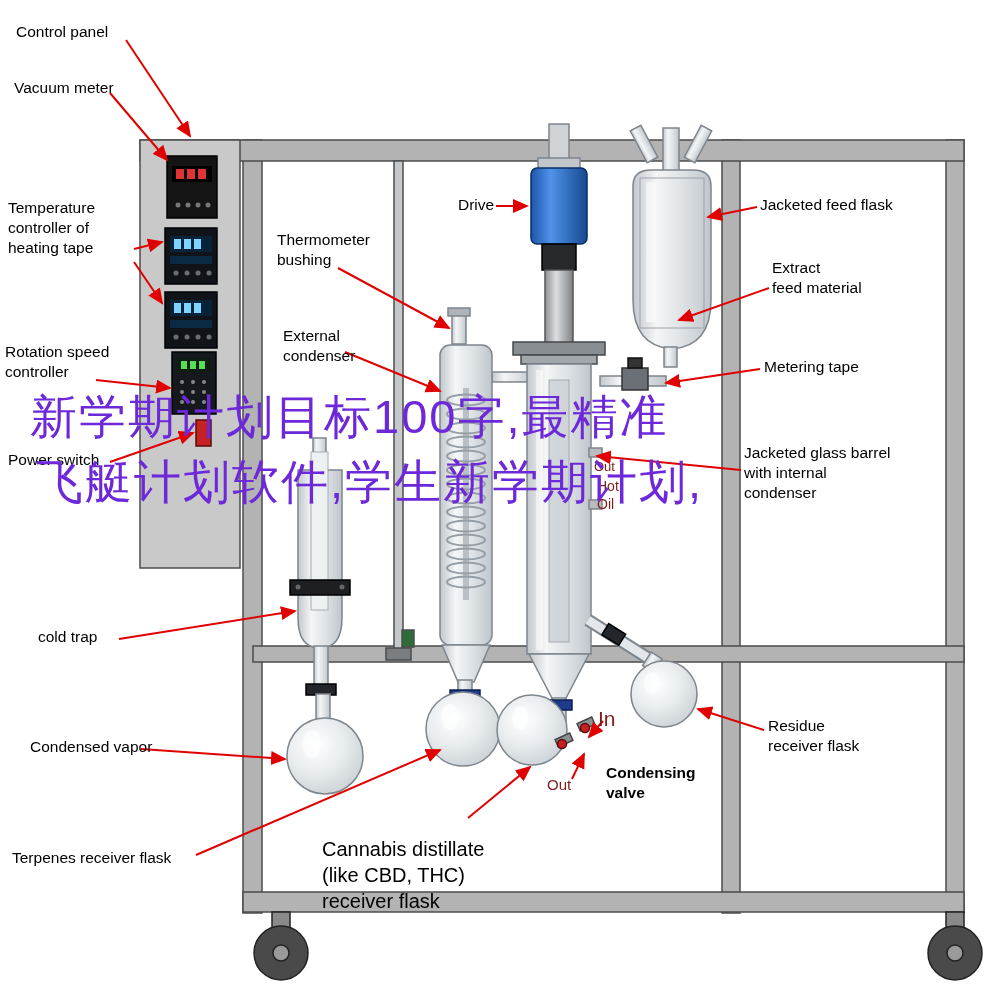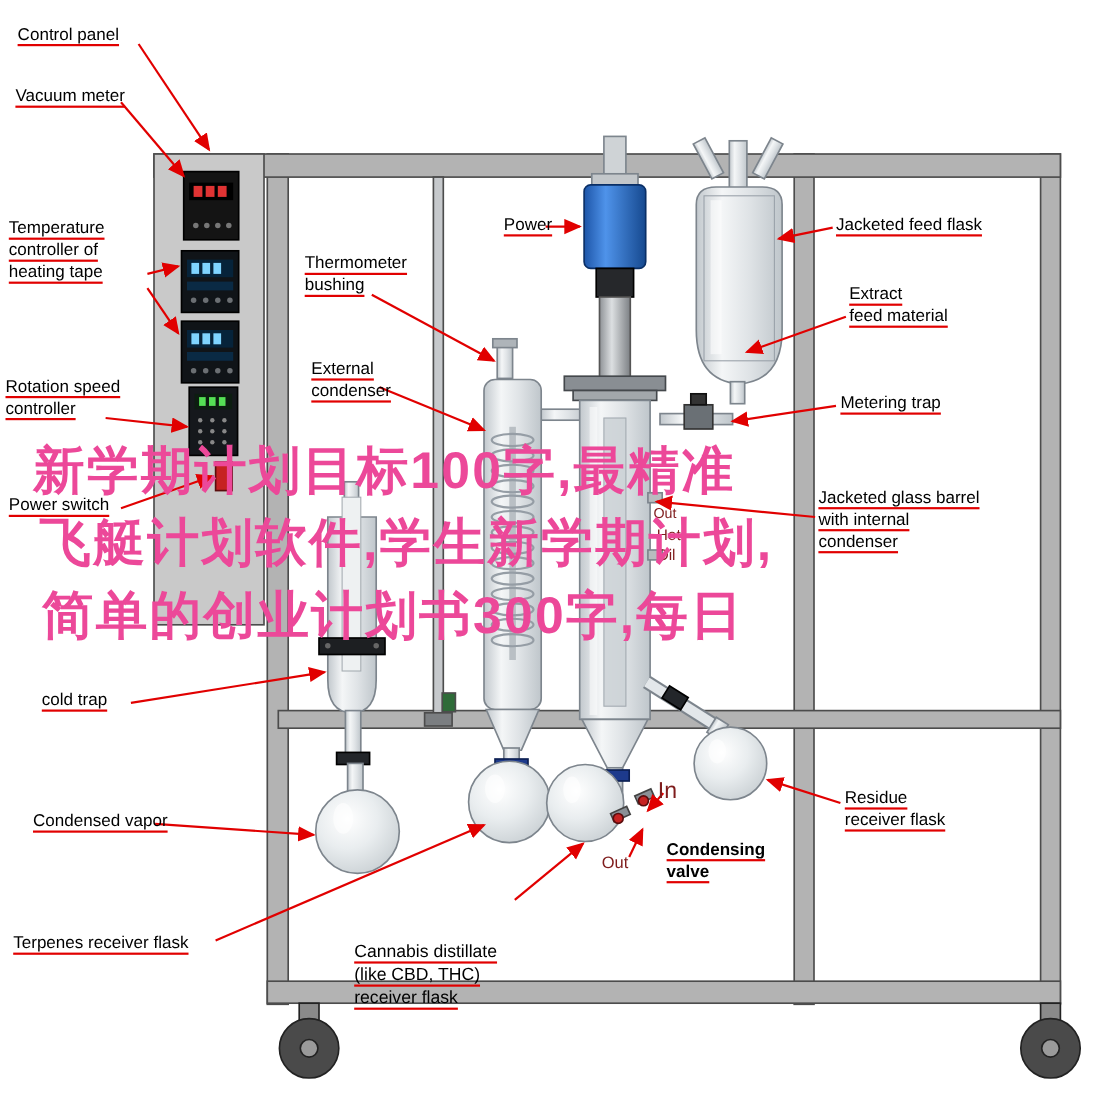--- a/index.html
+++ b/index.html
@@ -4,30 +4,30 @@
 <style>
   html,body{margin:0;padding:0}
   body{
     width:1000px;height:1000px;position:relative;background:#ffffff;
     font-family:"Liberation Sans",sans-serif;overflow:hidden;
   }
   .layer{position:absolute;left:0;top:0;width:1000px;height:1000px}
   .lbl{
     position:absolute;color:#000;font-size:15.5px;line-height:1.3;
     white-space:pre-line;
-    text-decoration:underline;text-decoration-color:#e10000;
+    text-decoration-color:#e10000;
     text-decoration-thickness:1.5px;text-underline-offset:4px;
   }
   .plain{
     position:absolute;color:#7f1d1d;font-size:14px;font-weight:normal;
     line-height:1.25;white-space:pre-line;text-decoration:none;
   }
   #overlay div{
-    position:absolute;color:#ec4899;font-weight:bold;font-size:47px;
-    letter-spacing:2px;white-space:nowrap;margin-top:11px;
+    position:absolute;color:#6d28d9;font-weight:normal;font-size:47px;
+    letter-spacing:2px;white-space:nowrap;
   }
 </style>
 </head>
 <body>
 
 <svg class="layer" width="1000" height="1000" viewBox="0 0 1000 1000">
   <defs>
     <linearGradient id="glass" x1="0" y1="0" x2="1" y2="0">
       <stop offset="0" stop-color="#c2c8cd"></stop>
       <stop offset="0.3" stop-color="#f4f6f7"></stop>
@@ -277,42 +277,41 @@
   <div class="lbl" style="left:5px;top:342px">Rotation speed
 controller</div>
   <div class="lbl" style="left:8px;top:198px">Temperature
 controller of
 heating tape</div>
   <div class="lbl" style="left:8px;top:450px">Power switch</div>
   <div class="lbl" style="left:277px;top:230px">Thermometer
 bushing</div>
   <div class="lbl" style="left:283px;top:326px">External
 condenser</div>
-  <div class="lbl" style="left:458px;top:195px">Power</div>
+  <div class="lbl" style="left:458px;top:195px">Drive</div>
   <div class="lbl" style="left:760px;top:195px">Jacketed feed flask</div>
   <div class="lbl" style="left:772px;top:258px">Extract
 feed material</div>
-  <div class="lbl" style="left:764px;top:357px">Metering trap</div>
+  <div class="lbl" style="left:764px;top:357px">Metering tape</div>
   <div class="lbl" style="left:744px;top:443px">Jacketed glass barrel
 with internal
 condenser</div>
   <div class="plain" style="left:594px;top:459px;font-size:13px">Out</div>
   <div class="plain" style="left:597px;top:478px">Hot
 Oil</div>
   <div class="lbl" style="left:38px;top:627px">cold trap</div>
   <div class="lbl" style="left:30px;top:737px">Condensed vapor</div>
   <div class="lbl" style="left:12px;top:848px">Terpenes receiver flask</div>
-  <div class="lbl" style="left:322px;top:856px;font-size:16px">Cannabis distillate
+  <div class="lbl" style="left:322px;top:836px;font-size:20px">Cannabis distillate
 (like CBD, THC)
 receiver flask</div>
   <div class="plain" style="left:547px;top:776px;font-size:15px">Out</div>
   <div class="plain" style="left:598px;top:706px;font-size:21px">In</div>
   <div class="lbl" style="left:606px;top:763px;font-weight:bold">Condensing
 valve</div>
   <div class="lbl" style="left:768px;top:716px">Residue
 receiver flask</div>
 </div>
 
 <div class="layer" id="overlay">
   <div style="left:30px;top:386px">新学期计划目标100字,最精准</div>
   <div style="left:36px;top:451px">飞艇计划软件,学生新学期计划,</div>
-  <div style="left:38px;top:517px">简单的创业计划书300字,每日</div>
 </div>
 
 </body></html>

